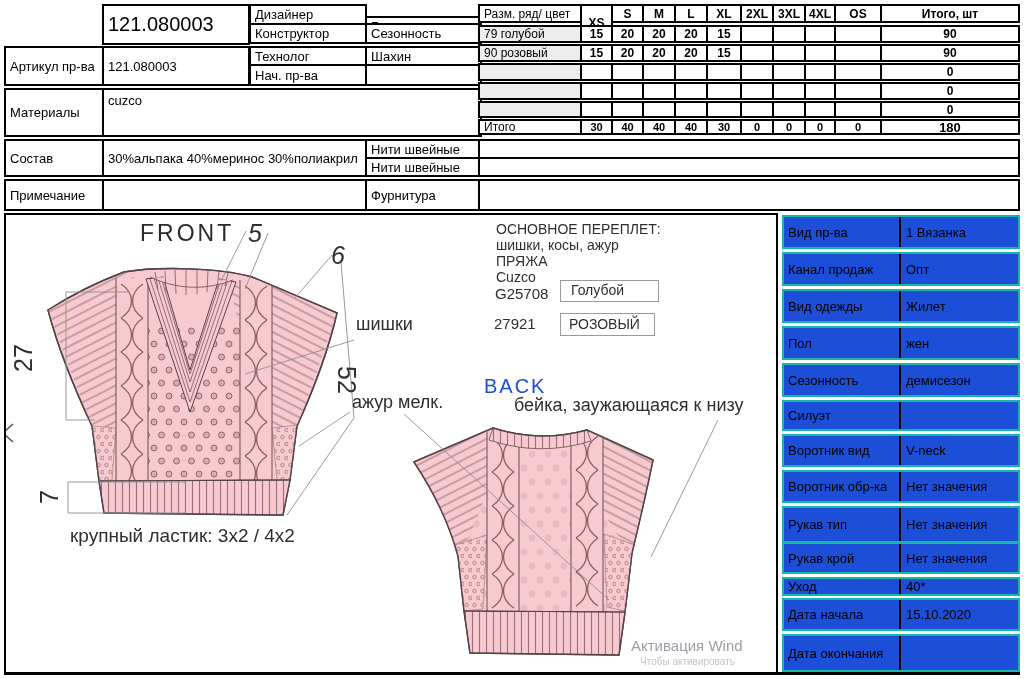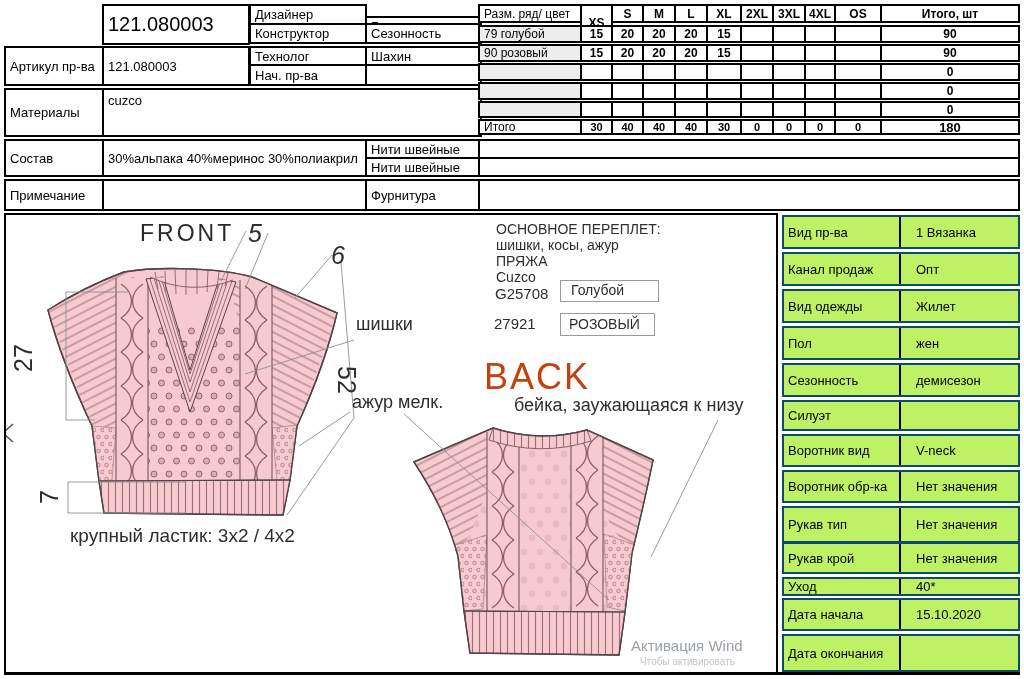--- a/index.html
+++ b/index.html
@@ -10,23 +10,23 @@
   .cell.bold{font-weight:bold}
   .cell.big{font-size:20px}
   .cell.grey{background:#ededed}
   .cell.top{align-items:flex-start;padding-top:3px}
   .cell.fs12{font-size:12px}
   .cell.fs11{font-size:11px}
   #draw-box{position:absolute;left:4px;top:213px;width:774px;height:461px;border:2px solid #000;box-sizing:border-box;background:#fff}
   .ann{position:absolute;color:#2e2e2e;white-space:nowrap;line-height:1.1}
   .rot{display:flex;align-items:center;justify-content:center}
   .yarnbox{position:absolute;border:1px solid #9a9a9a;background:#fff;display:flex;align-items:center;box-sizing:border-box}
-  .prow{position:absolute;left:782px;width:238px;border:2px solid #0c4a6e;box-sizing:border-box;background:#bef264;display:flex}
+  .prow{position:absolute;left:782px;width:238px;border:2px solid #14b8a6;box-sizing:border-box;background:#1d4ed8;display:flex}
   .plabel{width:117px;border-right:2px solid #000;box-sizing:border-box;display:flex;align-items:center;padding-left:4px;font-size:13px;overflow:hidden;white-space:nowrap}
-  .pvalue{flex:1;display:flex;align-items:center;padding-left:15px;font-size:13px;overflow:hidden;white-space:nowrap}
+  .pvalue{flex:1;display:flex;align-items:center;padding-left:5px;font-size:13px;overflow:hidden;white-space:nowrap}
   #bottom-line{position:absolute;left:4px;top:672px;width:1016px;height:3px;background:#000}
 </style>
 </head>
 <body>
 
 <div id="sheet">
 
   <div class="cell big" style="left:102px;top:4px;width:148px;height:41px">121.080003</div>
   <div class="cell" style="left:4px;top:46px;width:100px;height:40px">Артикул пр-ва</div>
   <div class="cell" style="left:102px;top:46px;width:148px;height:40px">121.080003</div>
@@ -324,21 +324,21 @@
         <path d="M332,255 L295,298"></path>
         <path d="M341,262 L354,418 L287,515"></path>
         <path d="M354,340 L245,374"></path>
         <path d="M350,412 L299,446 M404,414 L609,600"></path>
         <path d="M718,420 L651,557"></path>
       </g>
       <polyline points="13,424 3,433 13,442" fill="none" stroke="#555" stroke-width="1.5"></polyline>
     </svg>
 
     <div class="ann" style="left:134px;top:6px;font-size:23px;letter-spacing:3px;color:#2a2a2a">FRONT</div>
-    <div class="ann" style="left:478px;top:142px;font-size:36px;letter-spacing:2px;color:#c2410c">BACK</div>
+    <div class="ann" style="left:478px;top:160px;font-size:20px;letter-spacing:2px;color:#1d4ed8">BACK</div>
     <div class="ann" style="left:242px;top:5px;font-size:25px;font-style:italic">5</div>
     <div class="ann" style="left:325px;top:27px;font-size:25px;font-style:italic">6</div>
     <div class="ann rot" style="left:-4px;top:120px;width:44px;height:46px;font-size:25px;transform:rotate(-90deg)">27</div>
     <div class="ann rot" style="left:318px;top:142px;width:44px;height:46px;font-size:25px;transform:rotate(90deg)">52</div>
     <div class="ann rot" style="left:24px;top:260px;width:40px;height:44px;font-size:25px;transform:rotate(-90deg)">7</div>
     <div class="ann" style="left:350px;top:100px;font-size:18px">шишки</div>
     <div class="ann" style="left:346px;top:178px;font-size:18px">ажур мелк.</div>
     <div class="ann" style="left:508px;top:181px;font-size:18px">бейка, заужающаяся к низу</div>
     <div class="ann" style="left:64px;top:311px;font-size:19px">крупный ластик: 3x2 / 4x2</div>
 

